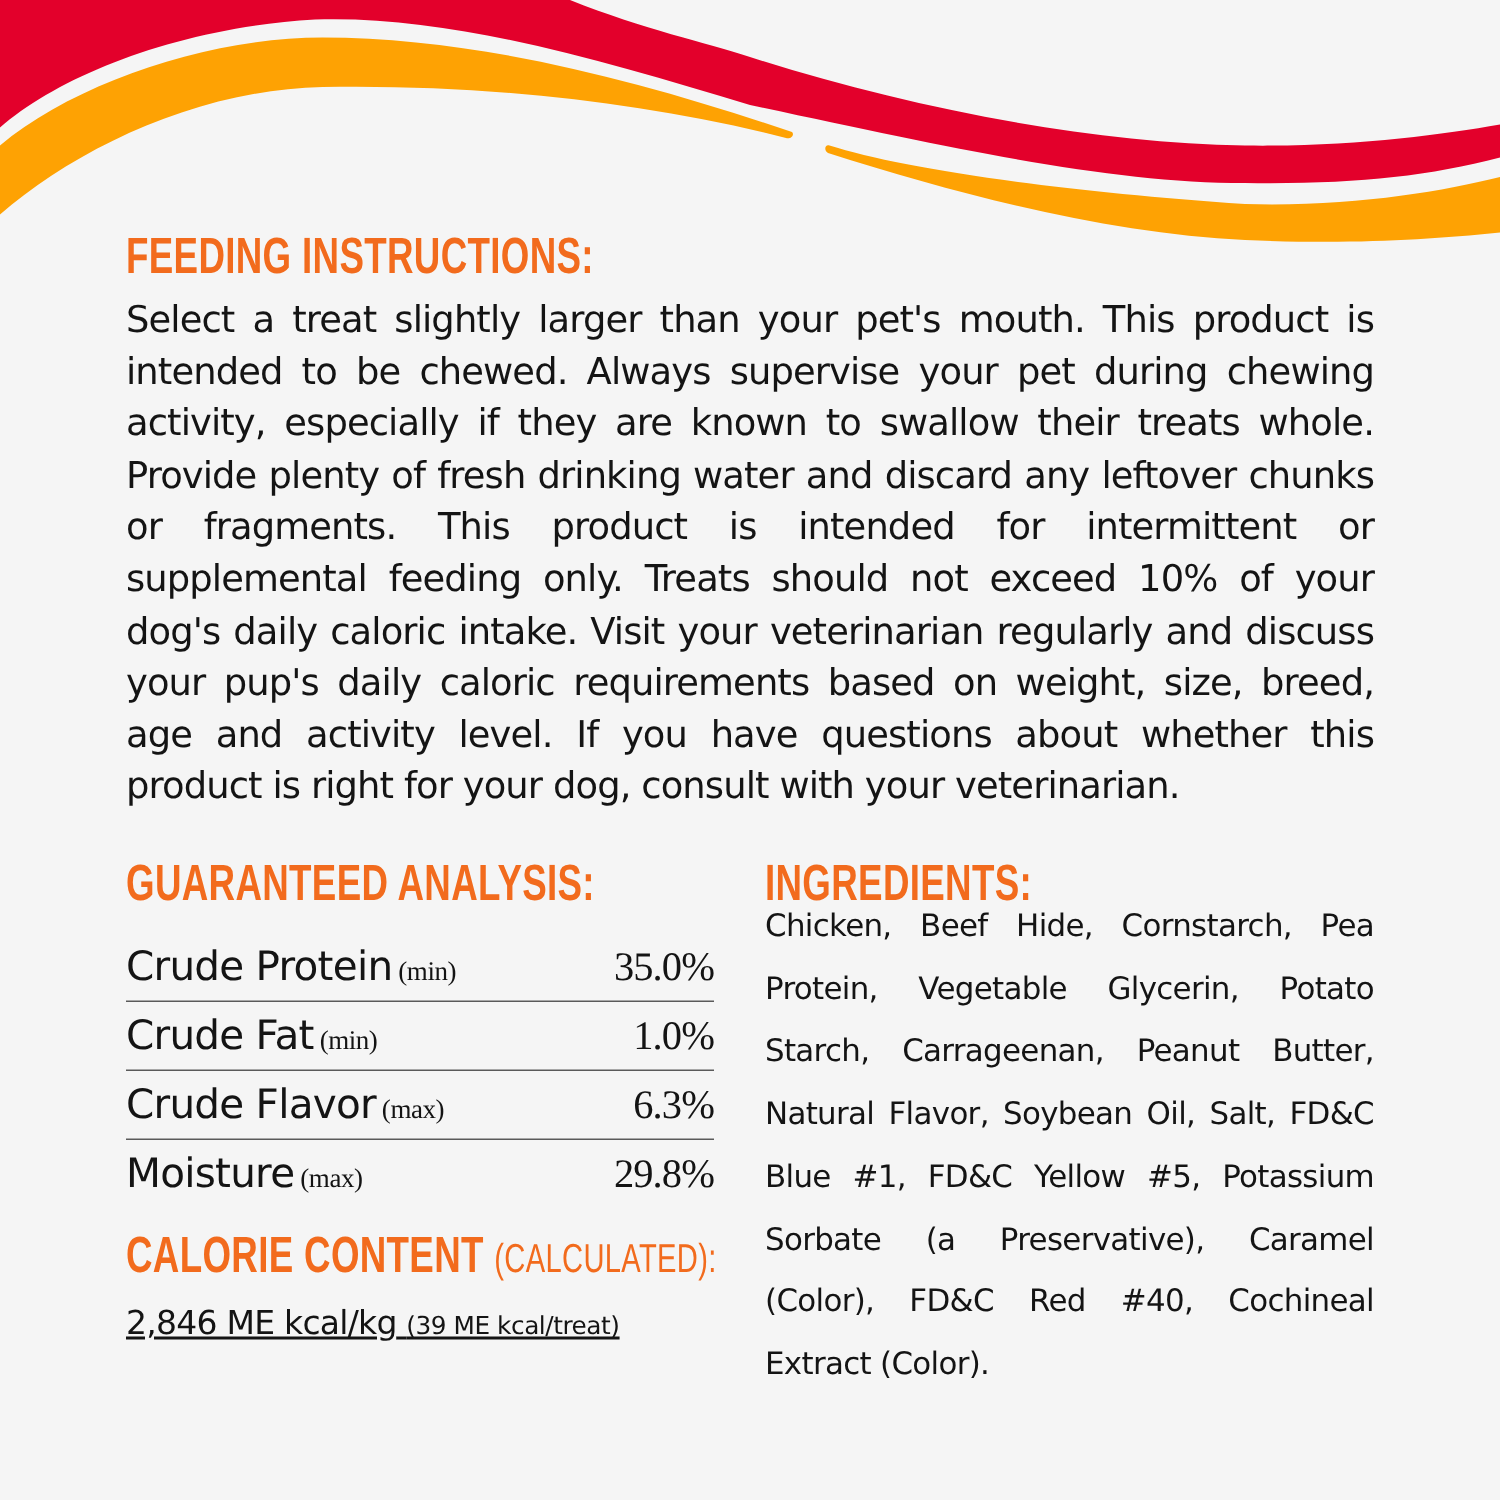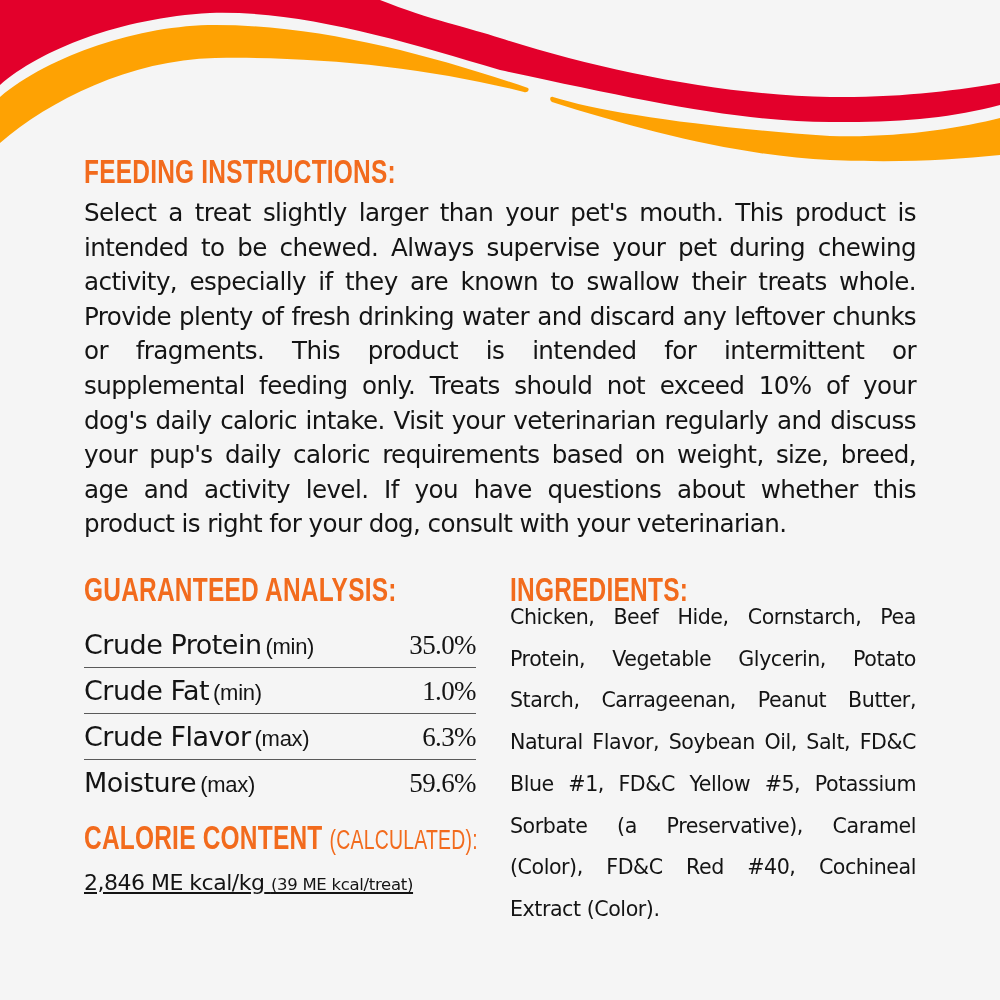--- a/index.html
+++ b/index.html
@@ -26,21 +26,21 @@
     }
     .feeding-text p { margin: 0; }
     .ga-table { position: absolute; left: 84px; top: 622px; width: 392px; }
     .ga-row {
       display: flex; justify-content: space-between; align-items: baseline;
       height: 45px; border-bottom: 1px solid #5a5a5a; box-sizing: content-box;
       padding-top: 0;
     }
     .ga-row:last-child { border-bottom: none; }
     .ga-name { font-family: "DejaVu Sans", sans-serif; font-size: 27px; line-height: 45px; letter-spacing: -0.5px; }
-    .ga-qual { font-family: Liberation Sans, sans-serif; font-size: 22px; letter-spacing: -0.3px; margin-left: 4px; }
+    .ga-qual { font-family: Liberation Serif, serif; font-size: 18px; letter-spacing: -0.3px; margin-left: 4px; }
     .ga-val { font-family: Liberation Serif, serif; font-size: 27px; line-height: 45px; letter-spacing: -0.6px; }
     .cal-text {
       position: absolute; left: 84px; top: 870px; white-space: nowrap;
       font-family: "DejaVu Sans", sans-serif; font-size: 22px; letter-spacing: -0.5px; text-decoration: underline;
     }
     .cal-text .small { font-size: 16.5px; letter-spacing: -0.3px; }
     .ingredients {
       position: absolute; left: 510px; top: 597px; width: 406px;
       font-family: "DejaVu Sans", sans-serif; font-size: 20.6px; line-height: 41.7px;
       text-align: justify; letter-spacing: -0.45px; color: #141414;
@@ -80,21 +80,21 @@
   <div class="ga-row">
     <span><span class="ga-name">Crude Fat</span><span class="ga-qual">(min)</span></span>
     <span class="ga-val">1.0%</span>
   </div>
   <div class="ga-row">
     <span><span class="ga-name">Crude Flavor</span><span class="ga-qual">(max)</span></span>
     <span class="ga-val">6.3%</span>
   </div>
   <div class="ga-row">
     <span><span class="ga-name">Moisture</span><span class="ga-qual">(max)</span></span>
-    <span class="ga-val">59.6%</span>
+    <span class="ga-val">29.8%</span>
   </div>
 </div>
 
 <div class="heading" style="left:84px; top:820px;"><span>CALORIE CONTENT</span> <span class="light">(CALCULATED):</span></div>
 
 <div class="cal-text"><span>2,846 ME kcal/kg</span> <span class="small">(39 ME kcal/treat)</span></div>
 
 <div class="heading" style="left:510px; top:572px;">INGREDIENTS:</div>
 
 <div class="ingredients">

